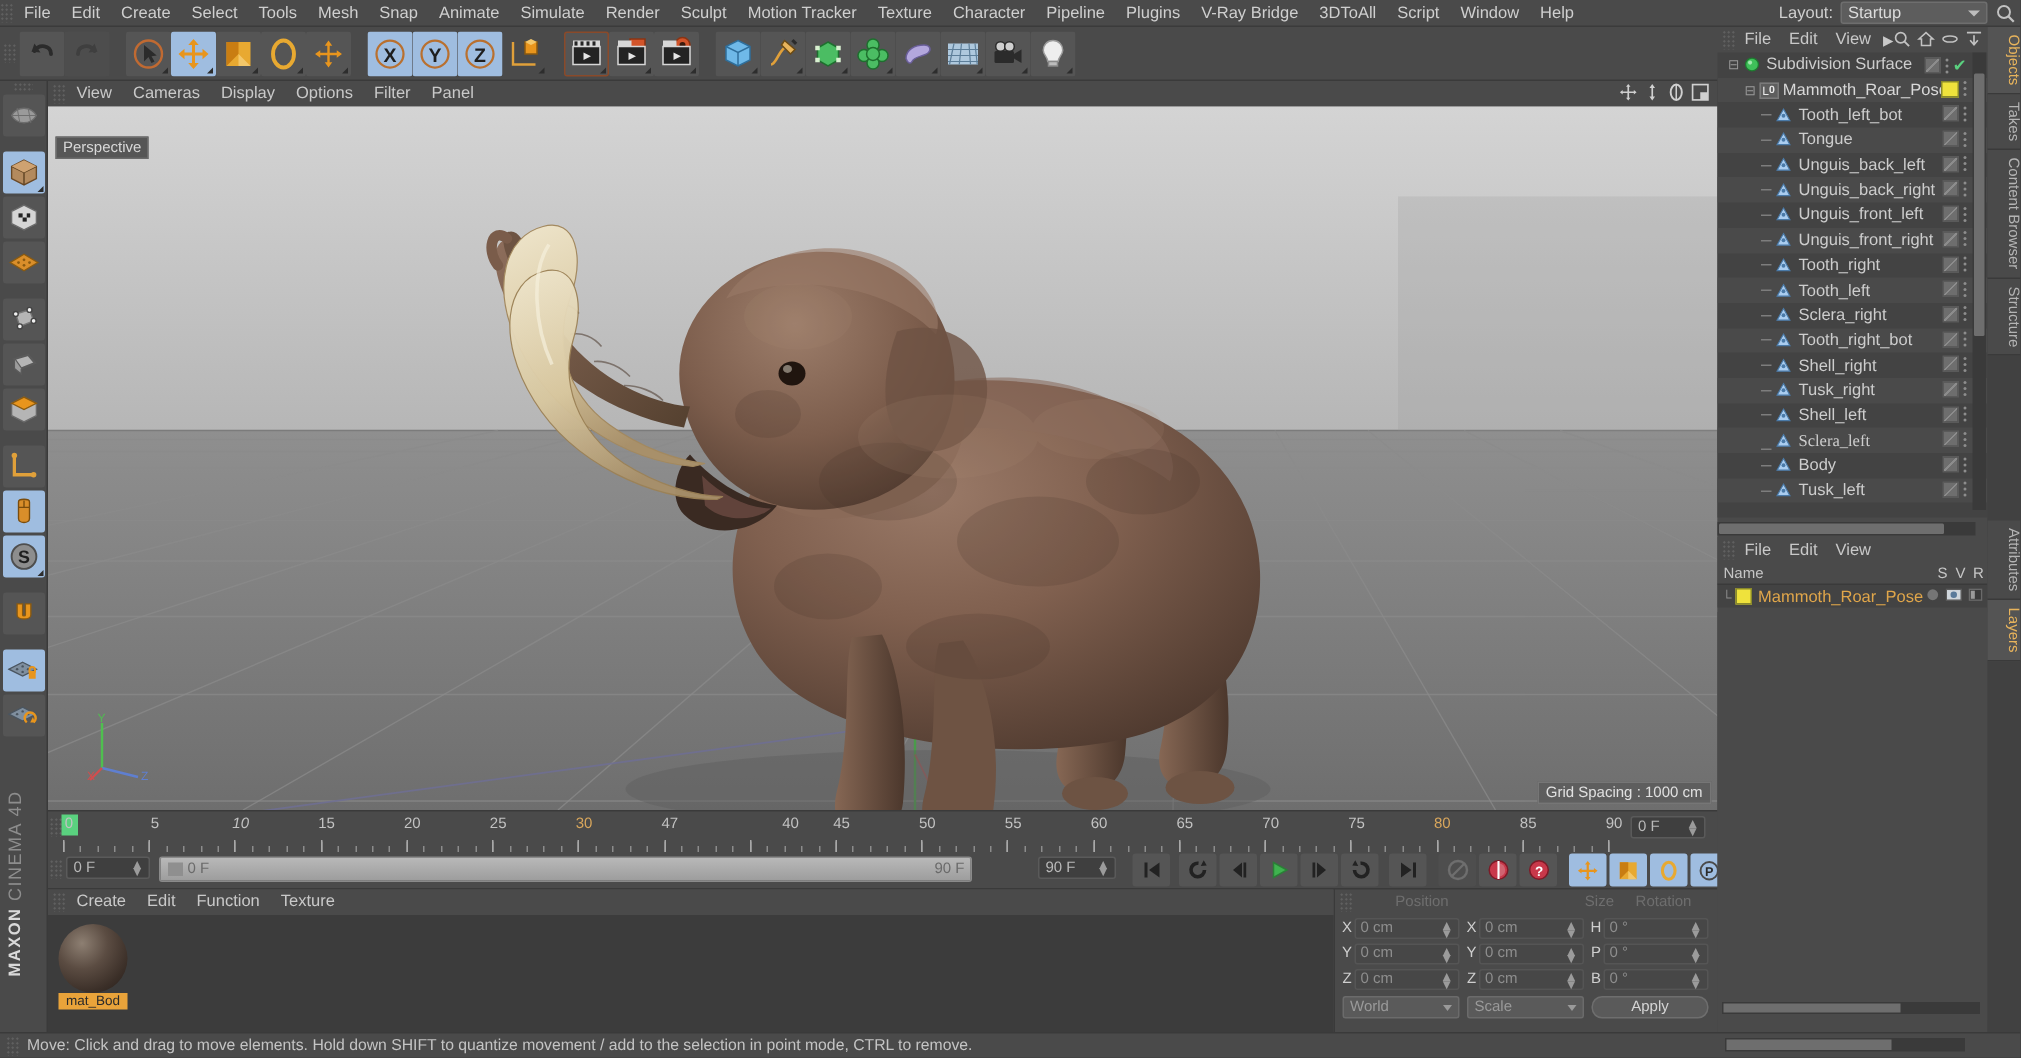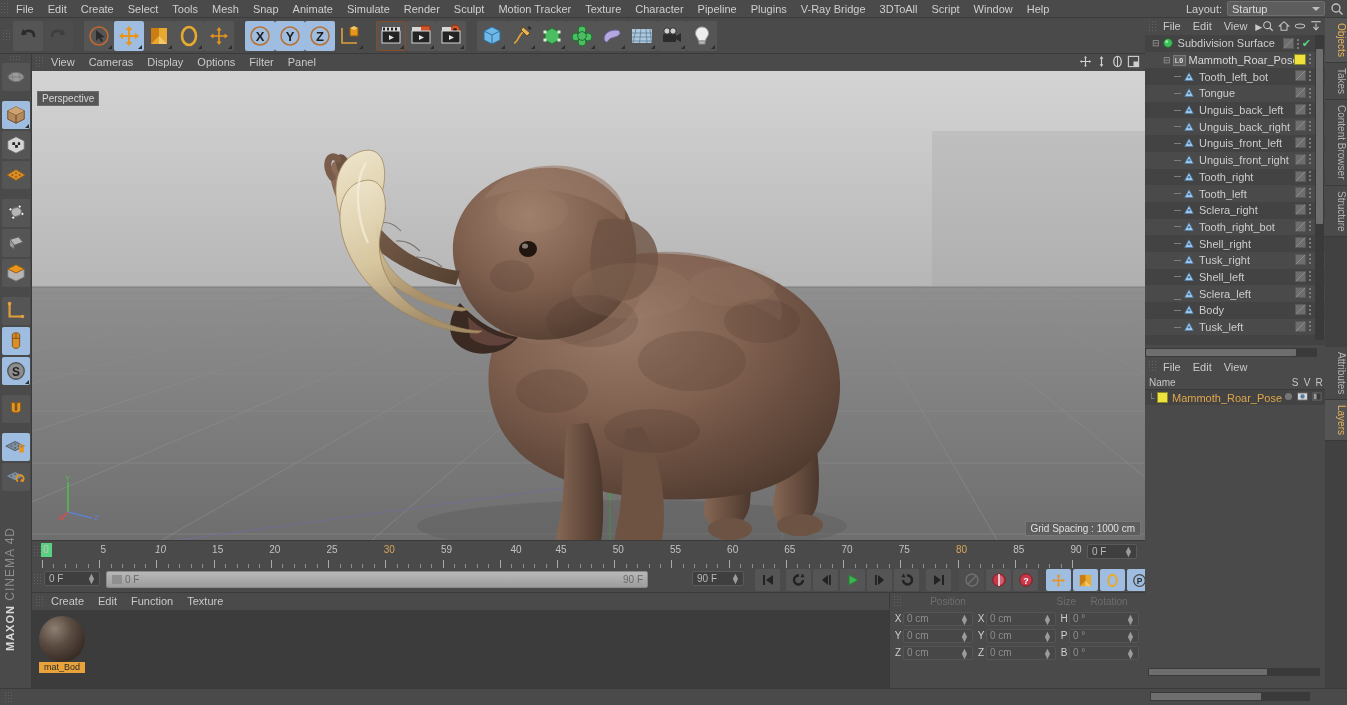--- a/index.html
+++ b/index.html
@@ -812,23 +812,23 @@
         <div class="tlnum" style="left: 118.444px; font-style: italic;">10</div>
         <div class="tick" style="left: 114.444px; height: 8px;"></div>
         <div class="tlnum" style="left: 175.667px;">15</div>
         <div class="tick" style="left: 171.667px; height: 8px;"></div>
         <div class="tlnum" style="left: 232.889px;">20</div>
         <div class="tick" style="left: 228.889px; height: 8px;"></div>
         <div class="tlnum" style="left: 290.111px;">25</div>
         <div class="tick" style="left: 286.111px; height: 8px;"></div>
         <div class="tlnum hl" style="left: 347.333px;">30</div>
         <div class="tick" style="left: 343.333px; height: 8px;"></div>
-        <div class="tlnum" style="left: 404.556px;">59</div>
+        <div class="tlnum" style="left: 404.556px;">47</div>
         <div class="tick" style="left: 400.556px; height: 8px;"></div>
-        <div class="tlnum" style="left: 474px;">40</div>
+        <div class="tlnum" style="left: 485px;">40</div>
         <div class="tick" style="left: 457.778px; height: 8px;"></div>
         <div class="tlnum" style="left: 519px;">45</div>
         <div class="tick" style="left: 515px; height: 8px;"></div>
         <div class="tlnum" style="left: 576.222px;">50</div>
         <div class="tick" style="left: 572.222px; height: 8px;"></div>
         <div class="tlnum" style="left: 633.444px;">55</div>
         <div class="tick" style="left: 629.444px; height: 8px;"></div>
         <div class="tlnum" style="left: 690.667px;">60</div>
         <div class="tick" style="left: 686.667px; height: 8px;"></div>
         <div class="tlnum" style="left: 747.889px;">65</div>
@@ -1123,20 +1123,33 @@
         </div>
         <div class="crow">
           <span class="clbl">Z</span>
           <span class="cfld">0 cm<span class="spin">▲<br>▼</span></span>
           <span class="clbl">Z</span>
           <span class="cfld">0 cm<span class="spin">▲<br>▼</span></span>
           <span class="clbl">B</span>
           <span class="cfld">0 °<span class="spin">▲<br>▼</span></span>
         </div>
       </div>
+    <div class="row" style="padding:3px 5px 0 5px;gap:5px;">
+      <div class="selbox" style="width:78px;">
+        <span>World</span>
+        <span style="position:absolute;right:4px;top:5px;width:0;height:0;border-left:3.5px solid transparent;border-right:3.5px solid transparent;border-top:4px solid #9a9a9a;"></span>
+      </div>
+      <div class="selbox" style="width:78px;">
+        <span>Scale</span>
+        <span style="position:absolute;right:4px;top:5px;width:0;height:0;border-left:3.5px solid transparent;border-right:3.5px solid transparent;border-top:4px solid #9a9a9a;"></span>
+      </div>
+      <div class="applybtn" style="width:78px;">
+        <span>Apply</span>
+      </div>
+    </div>
   </div>
 
   <div class="dock">
     <div class="omhdr">
       <div class="grip"></div>
       <div id="om-menu-items" style="display:flex;">
           <div class="mi">File</div>
           <div class="mi">Edit</div>
           <div class="mi">View</div>
         </div>
@@ -1458,21 +1471,21 @@
           <span class="otags">
             <span class="tagsq"></span>
             <span class="dots">
               <i></i>
               <i></i>
               <i></i>
             </span>
           </span>
         </div>
         <div class="orow alt">
-          <span style="display:inline-flex;align-items:flex-end;padding-left:26px;">
+          <span style="display:inline-flex;align-items:flex-end;padding-left:26px;font-family:Liberation Serif, serif;">
             <span class="hline"></span>
             <span style="margin-right:4px;display:inline-flex;">
               <svg width="12" height="12" viewBox="0 0 14 14">
                 <path d="M7 2 L12 11 L2 11 Z" fill="#aacdf0" stroke="#4a7aa8" stroke-width="0.9"></path>
                 <circle cx="7" cy="7.2" r="1.5" fill="#4a7aa8"></circle>
               </svg>
             </span>
             <span class="oname">Sclera_left</span>
           </span>
           <span class="otags">
@@ -1587,18 +1600,19 @@
       </div>
     <div style="height:110px;"></div>
     <div id="vtabs-bottom">
         <div class="vtab">Attributes</div>
         <div class="vtab active">Layers</div>
       </div>
   </div>
 
   <div class="status">
     <div class="grip"></div>
+    <span class="txt">Move: Click and drag to move elements. Hold down SHIFT to quantize movement / add to the selection in point mode, CTRL to remove.</span>
     <div class="statusscroll">
       <div class="statusthumb"></div>
     </div>
   </div>
 
 </div>
 
 </body></html>

